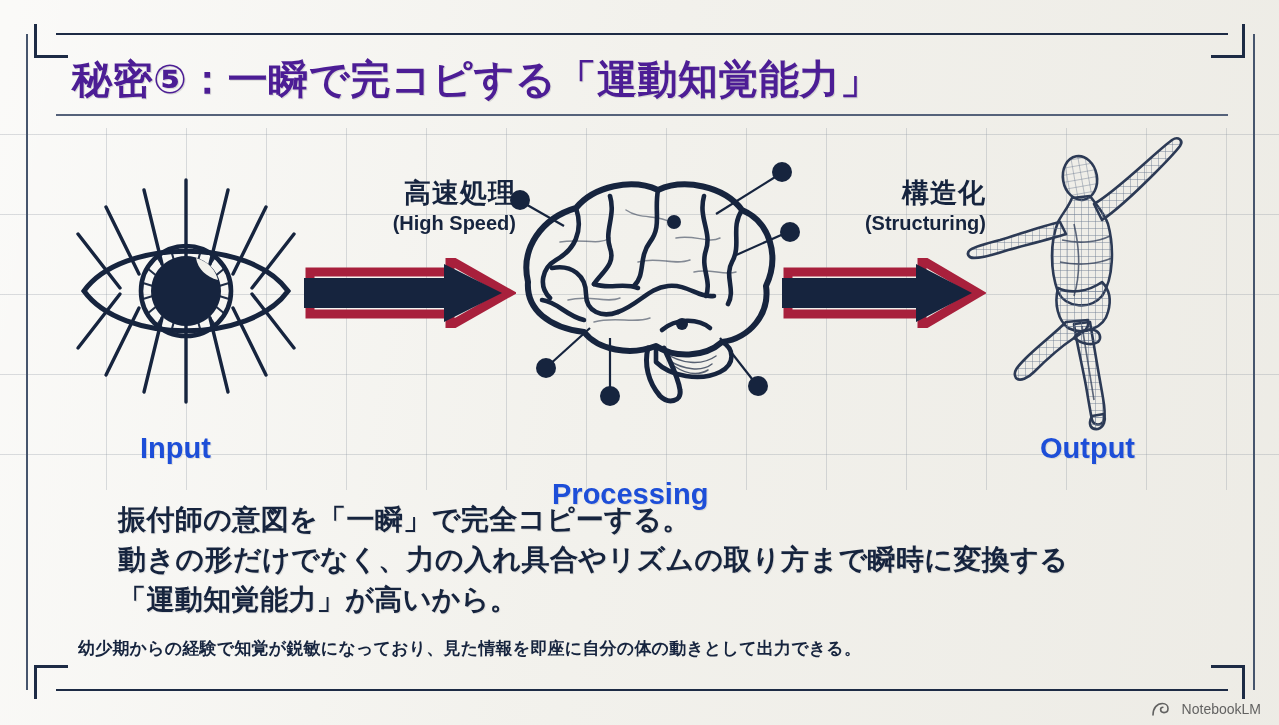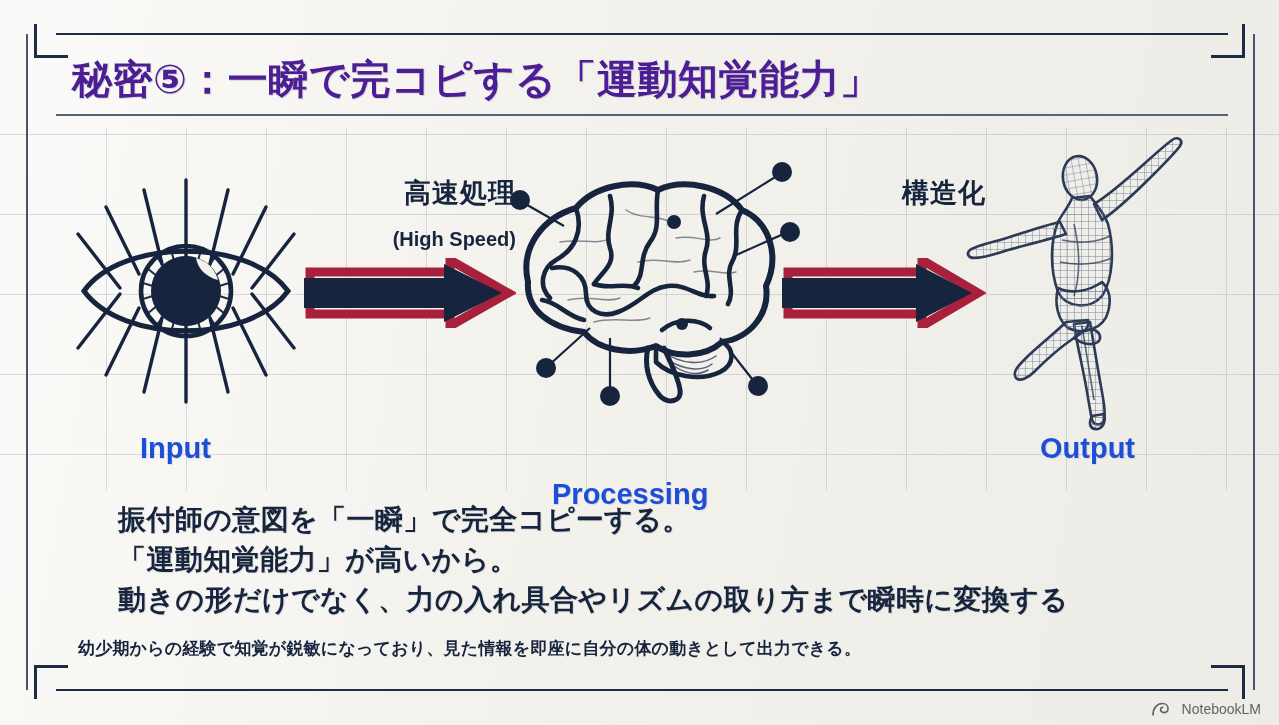--- a/index.html
+++ b/index.html
@@ -127,21 +127,21 @@
     font-size: 27px;
     font-weight: bold;
     color: #16243e;
     letter-spacing: 1px;
   }
   .arrow-label .en {
     display: block;
     font-size: 20px;
     font-weight: bold;
     color: #16243e;
-    margin-top: 18px;
+    margin-top: 2px;
   }
   .arrow-art {
     position: absolute;
     left: 0;
     top: 80px;
     width: 100%;
     height: 70px;
   }
 
   
@@ -359,20 +359,21 @@
         <circle cx="260" cy="234" r="10"></circle>
         <circle cx="176" cy="70" r="7"></circle>
         <circle cx="184" cy="172" r="6"></circle>
       </g>
     </svg>
   </div>
 
   <div class="arrow-group arrow-2">
     <div class="arrow-label">
       <span class="jp">構造化</span>
+      <span class="en">(Structuring)</span>
     </div>
     <div class="arrow-art">
       <svg viewBox="0 0 208 70" preserveAspectRatio="none">
         <path d="M10 14 L144 14 L144 2 L200 35 L144 68 L144 56 L10 56 Z" fill="none" stroke="#a8203c" stroke-width="9" stroke-linejoin="miter"></path>
         <path d="M4 20 L138 20 L138 6 L194 35 L138 64 L138 50 L4 50 Z" fill="#16243e"></path>
       </svg>
     </div>
   </div>
 
   <div class="stage stage-body">
@@ -440,22 +441,22 @@
       </g>
     </svg>
   </div>
 
   <div class="stage-name label-input">Input</div>
   <div class="stage-name label-processing">Processing</div>
   <div class="stage-name label-output">Output</div>
 
   <div class="body-copy">
     <div class="line">振付師の意図を「一瞬」で完全コピーする。</div>
+    <div class="line">動きの形だけでなく、力の入れ具合やリズムの取り方まで瞬時に変換する</div>
     <div class="line">「運動知覚能力」が高いから。</div>
-    <div class="line">動きの形だけでなく、力の入れ具合やリズムの取り方まで瞬時に変換する</div>
   </div>
   <div class="footnote">幼少期からの経験で知覚が鋭敏になっており、見た情報を即座に自分の体の動きとして出力できる。</div>
 
   <div class="watermark">
     <svg width="17" height="15" viewBox="0 0 17 15">
       <path d="M1 13 C 1 6, 5 1.5, 10.5 1.5 C 14 1.5, 16 4, 16 6.5 C 16 9, 14.2 10.6, 12 10.6
                C 10 10.6, 8.6 9.3, 8.6 7.6 C 8.6 6.2, 9.6 5.2, 10.9 5.2" fill="none" stroke="#4a4a4a" stroke-width="1.6" stroke-linecap="round"></path>
     </svg>
     <span>NotebookLM</span>
   </div>

